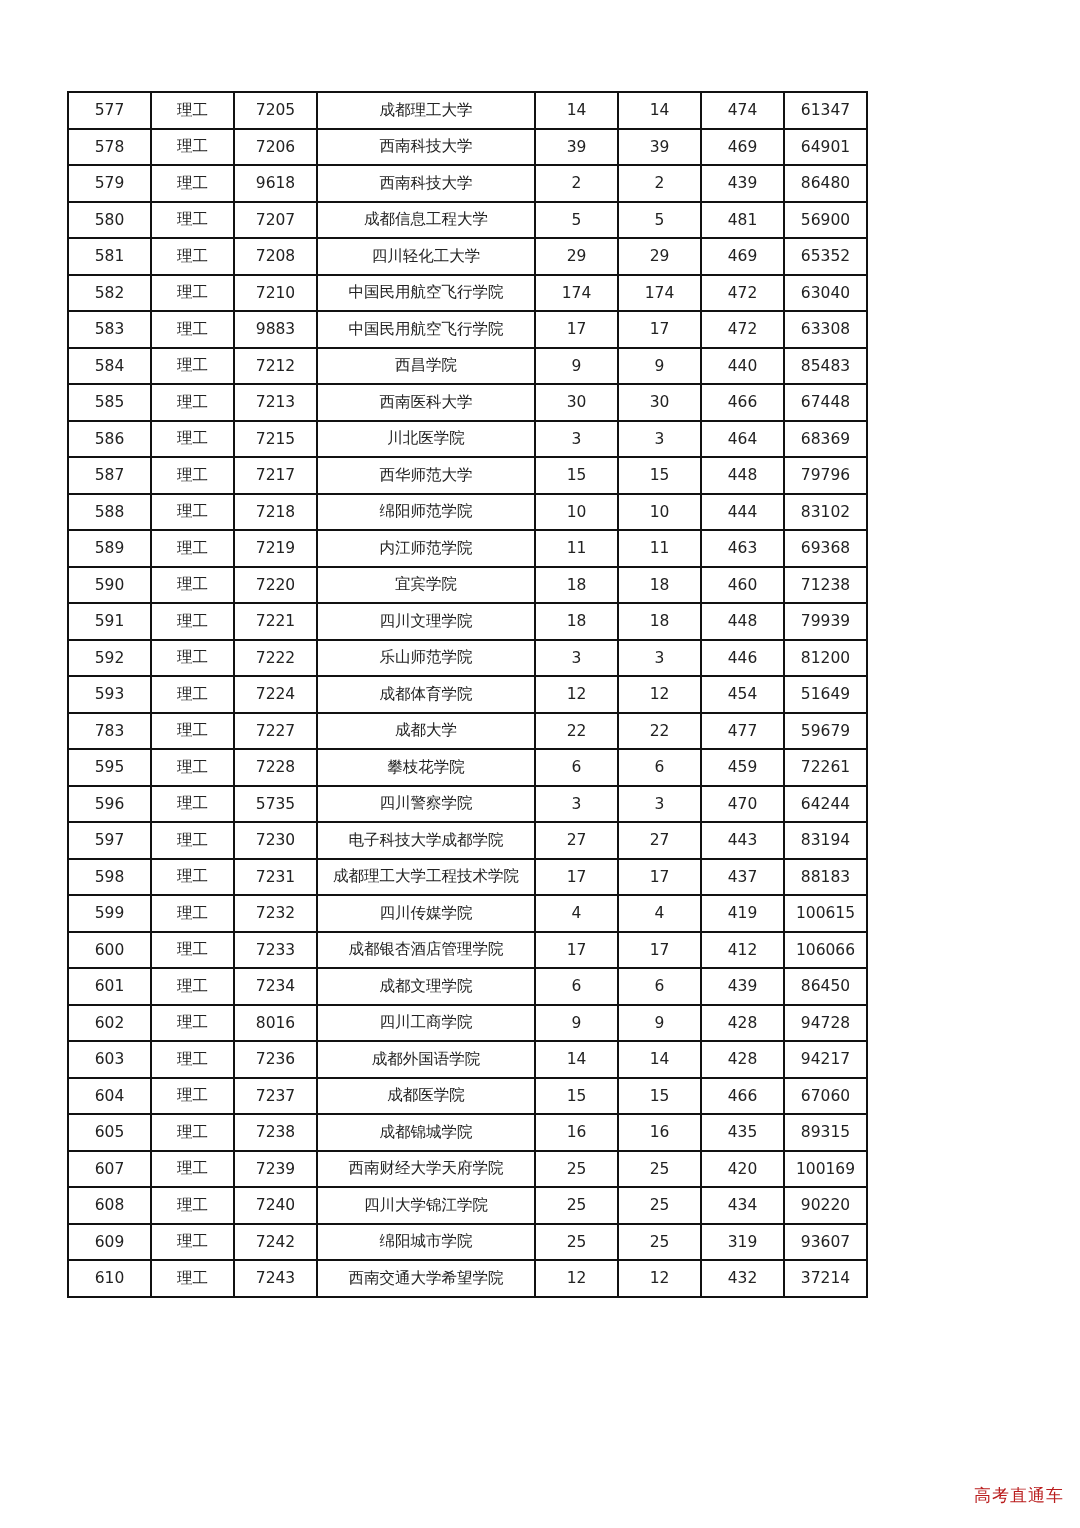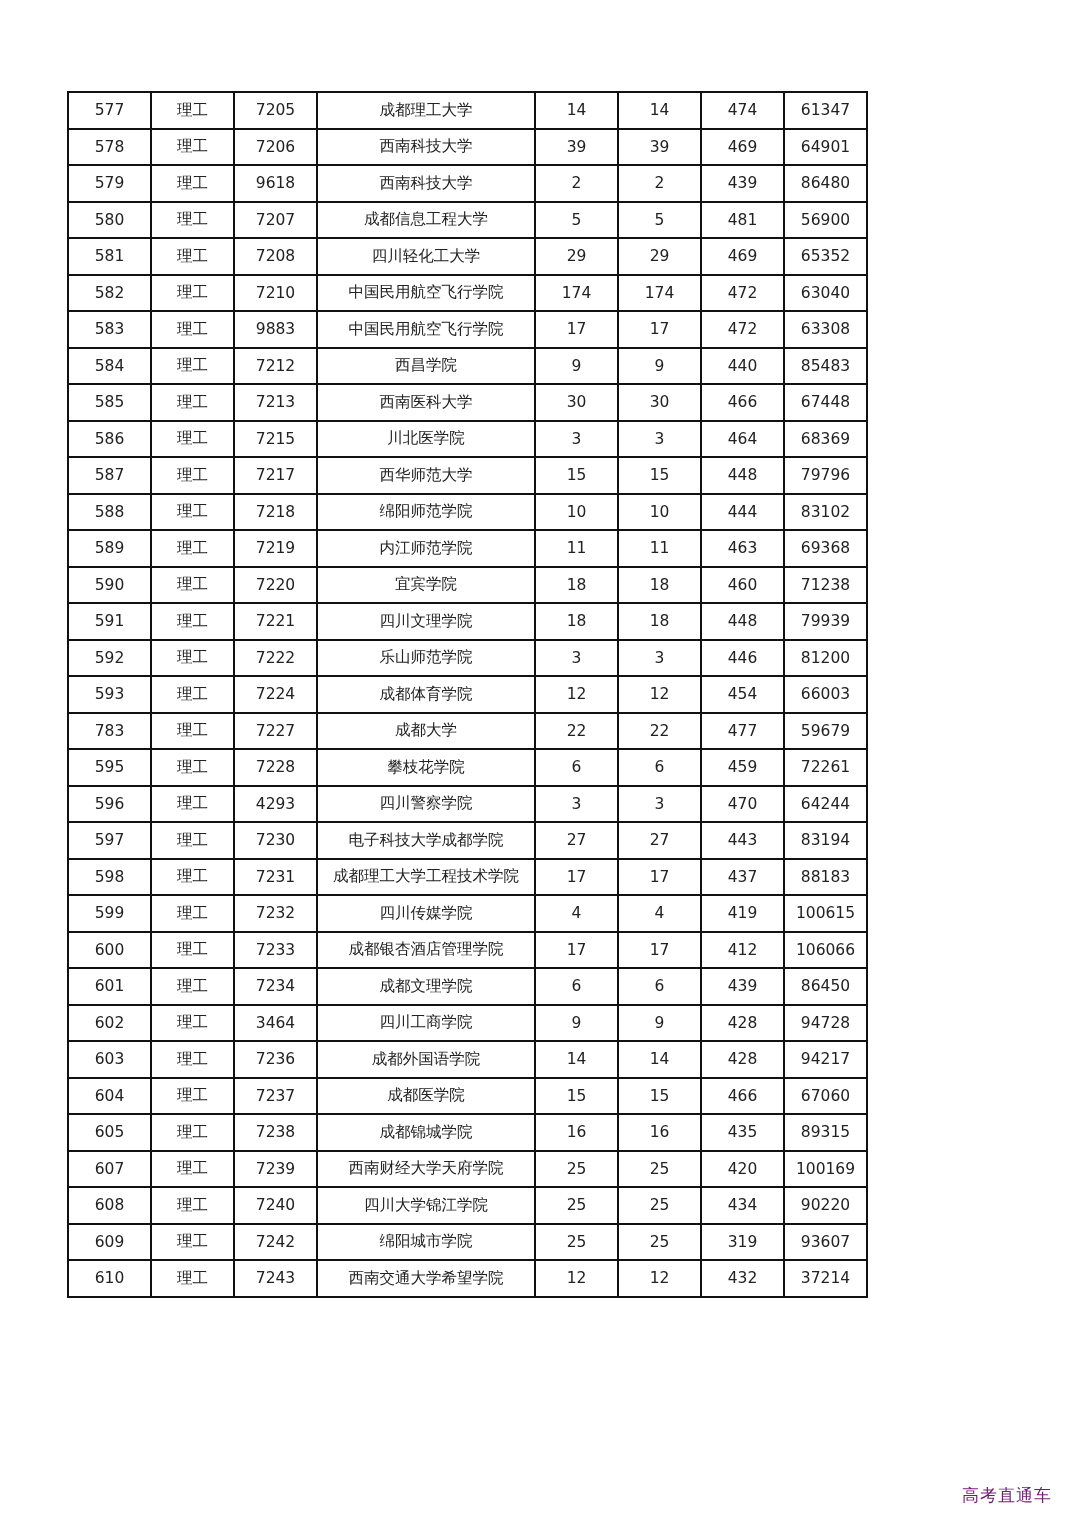--- a/index.html
+++ b/index.html
@@ -5,21 +5,21 @@
   html, body { margin: 0; padding: 0; background: #ffffff; }
   body { width: 1080px; height: 1528px; position: relative; overflow: hidden;
          font-family: "DejaVu Sans", "Liberation Sans", sans-serif; color: #1a1a1a; }
   .table-wrap { position: absolute; left: 67px; top: 91px; }
   table { border-collapse: collapse; table-layout: fixed; border: 2px solid #a21caf; }
   td { border: 2px solid #111; height: 34.5px; padding: 0; text-align: center;
        vertical-align: middle; font-size: 15.5px; white-space: nowrap; color: #222; }
   col.c1 { width: 83px; } col.c2 { width: 83px; } col.c3 { width: 83px; }
   col.c4 { width: 218px; } col.c5 { width: 83px; } col.c6 { width: 83px; }
   col.c7 { width: 83px; } col.c8 { width: 83px; }
-  .watermark { position: absolute; right: 28px; top: 1484px; font-size: 17px; color: #701a75; letter-spacing: 1px; }
+  .watermark { position: absolute; right: 16px; top: 1484px; font-size: 17px; color: #b91c1c; letter-spacing: 1px; }
 </style>
 </head>
 <body>
 
 <div class="table-wrap">
   <table>
     <colgroup>
       <col class="c1">
         <col class="c2">
         <col class="c3">
@@ -191,21 +191,21 @@
           <td>81200</td>
         </tr>
         <tr>
           <td>593</td>
           <td>理工</td>
           <td>7224</td>
           <td>成都体育学院</td>
           <td>12</td>
           <td>12</td>
           <td>454</td>
-          <td>66003</td>
+          <td>51649</td>
         </tr>
         <tr>
           <td>783</td>
           <td>理工</td>
           <td>7227</td>
           <td>成都大学</td>
           <td>22</td>
           <td>22</td>
           <td>477</td>
           <td>59679</td>
@@ -216,21 +216,21 @@
           <td>7228</td>
           <td>攀枝花学院</td>
           <td>6</td>
           <td>6</td>
           <td>459</td>
           <td>72261</td>
         </tr>
         <tr>
           <td>596</td>
           <td>理工</td>
-          <td>4293</td>
+          <td>5735</td>
           <td>四川警察学院</td>
           <td>3</td>
           <td>3</td>
           <td>470</td>
           <td>64244</td>
         </tr>
         <tr>
           <td>597</td>
           <td>理工</td>
           <td>7230</td>
@@ -276,21 +276,21 @@
           <td>7234</td>
           <td>成都文理学院</td>
           <td>6</td>
           <td>6</td>
           <td>439</td>
           <td>86450</td>
         </tr>
         <tr>
           <td>602</td>
           <td>理工</td>
-          <td>3464</td>
+          <td>8016</td>
           <td>四川工商学院</td>
           <td>9</td>
           <td>9</td>
           <td>428</td>
           <td>94728</td>
         </tr>
         <tr>
           <td>603</td>
           <td>理工</td>
           <td>7236</td>

